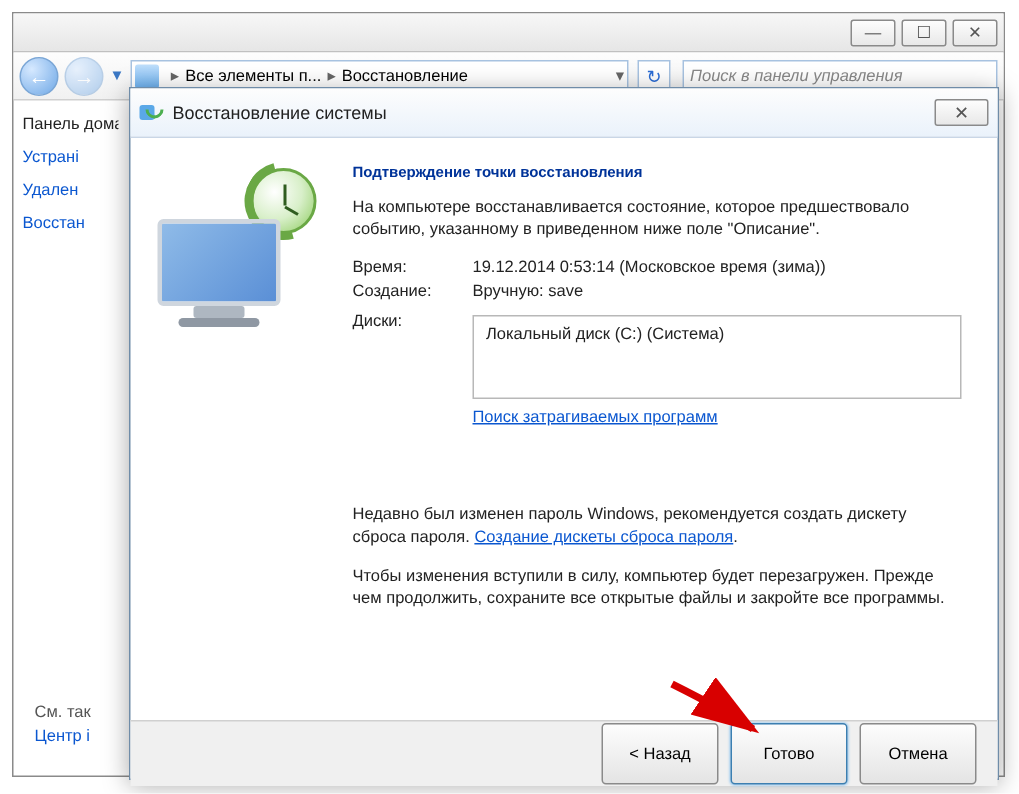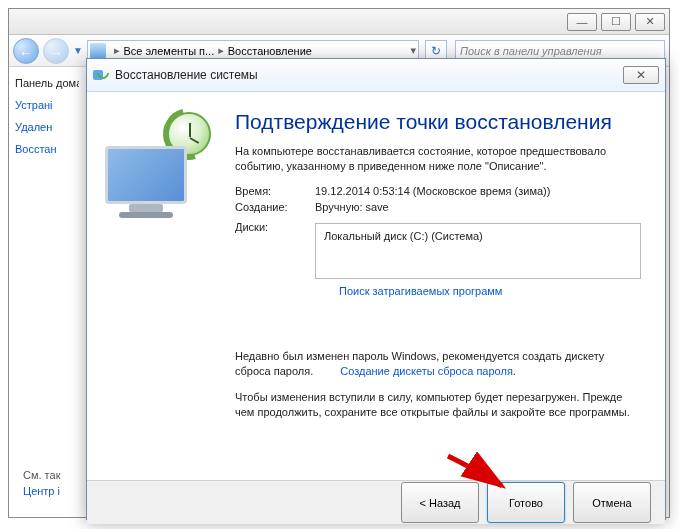--- a/index.html
+++ b/index.html
@@ -39,27 +39,27 @@
 .monitor-icon { width: 110px; height: 100px; position: relative; }
 .clock { position: absolute; right: 4px; top: -6px; width: 44px; height: 44px; border-radius: 50%; background: radial-gradient(circle at 35% 35%, #fff 0%, #d8efc9 50%, #8ccb5e 100%); border: 2px solid #6aa845; }
 .clock::before { content: ""; position: absolute; width: 2px; height: 14px; background: #2f5d1f; left: 50%; top: 22%; transform-origin: bottom; }
 .clock::after { content: ""; position: absolute; width: 2px; height: 10px; background: #2f5d1f; left: 50%; top: 36%; transform-origin: bottom; transform: rotate(120deg); }
 .arrow-arc { position: absolute; right: 0; top: -10px; width: 52px; height: 52px; border: 6px solid transparent; border-left-color: #6aa845; border-bottom-color: #6aa845; border-radius: 50%; transform: rotate(30deg); }
 .screen { position: absolute; left: 0; top: 28px; width: 82px; height: 58px; background: linear-gradient(135deg, #8fbbe8, #5a8fd6); border: 3px solid #cfd6de; border-radius: 4px; }
 .stand { position: absolute; left: 24px; top: 86px; width: 34px; height: 8px; background: #aeb7c1; border-radius: 2px; }
 .base { position: absolute; left: 14px; top: 94px; width: 54px; height: 6px; background: #8f98a3; border-radius: 3px; }
 
 .dlg-content { flex: 1; font-size: 11px; color: #222; }
-.dlg-heading { font-size: 21px; color: #003399; margin-bottom: 10px; font-weight: normal; }
+.dlg-heading { font-size: 10px; color: #003399; margin-bottom: 10px; font-weight: bold; }
 .desc-text { margin-bottom: 10px; line-height: 1.4; }
 .info-row { display: flex; margin-bottom: 4px; }
 .info-label { width: 80px; color: #222; }
 .info-value { flex: 1; }
 .disks-box { border: 1px solid #b8b8b8; padding: 6px 8px; height: 56px; margin-top: 2px; }
-.link { color: #0b57d0; cursor: pointer; display: inline-block; margin-top: 6px; margin-left: 24px; }
+.link { color: #0b57d0; text-decoration: underline; cursor: pointer; display: inline-block; margin-top: 6px; }
 .lower-text { margin-top: 52px; line-height: 1.4; }
 
 .dlg-footer { height: 44px; border-top: 1px solid #d0d0d0; background: #f0f0f0; display: flex; align-items: center; justify-content: flex-end; padding: 0 14px; gap: 8px; }
 .dlg-btn { min-width: 78px; height: 41px; border: 1px solid #8a8a8a; background: linear-gradient(#fdfdfd,#e4e4e4); font-size: 11px; border-radius: 3px; cursor: default; padding: 0 10px; }
 .dlg-btn.primary { border: 1px solid #3c7fb1; box-shadow: 0 0 2px #6fb7f0; }
 
 .red-arrow { position: absolute; left: 444px; top: 452px; pointer-events: none; z-index: 50; }
 </style>
 </head>
 <body>

